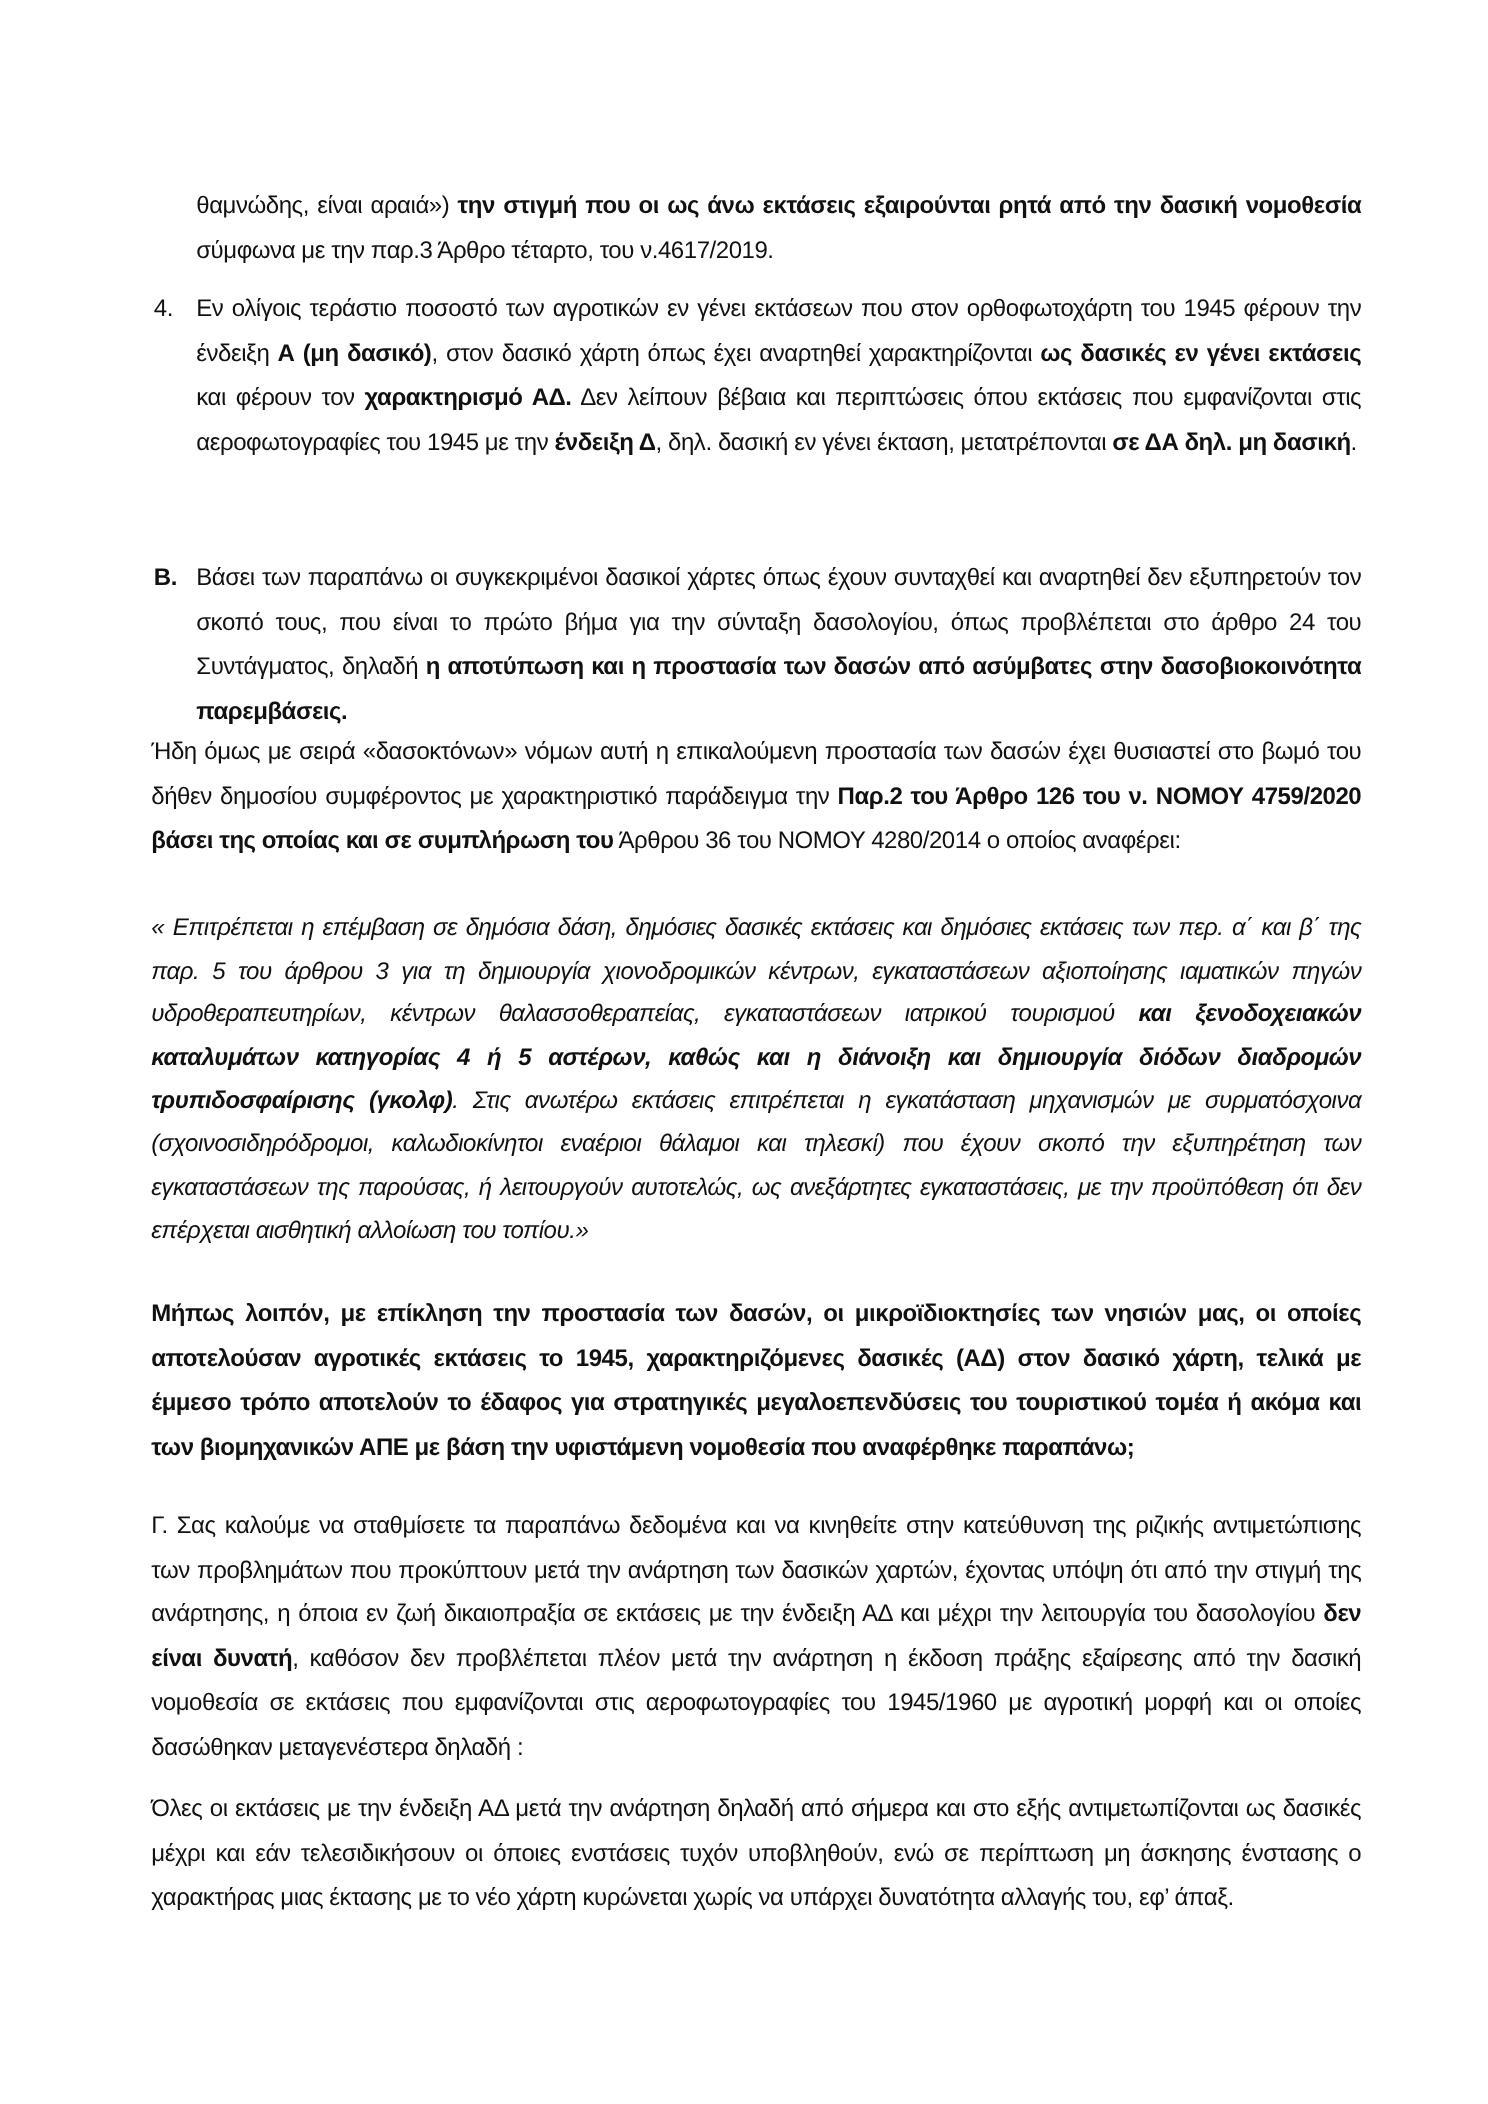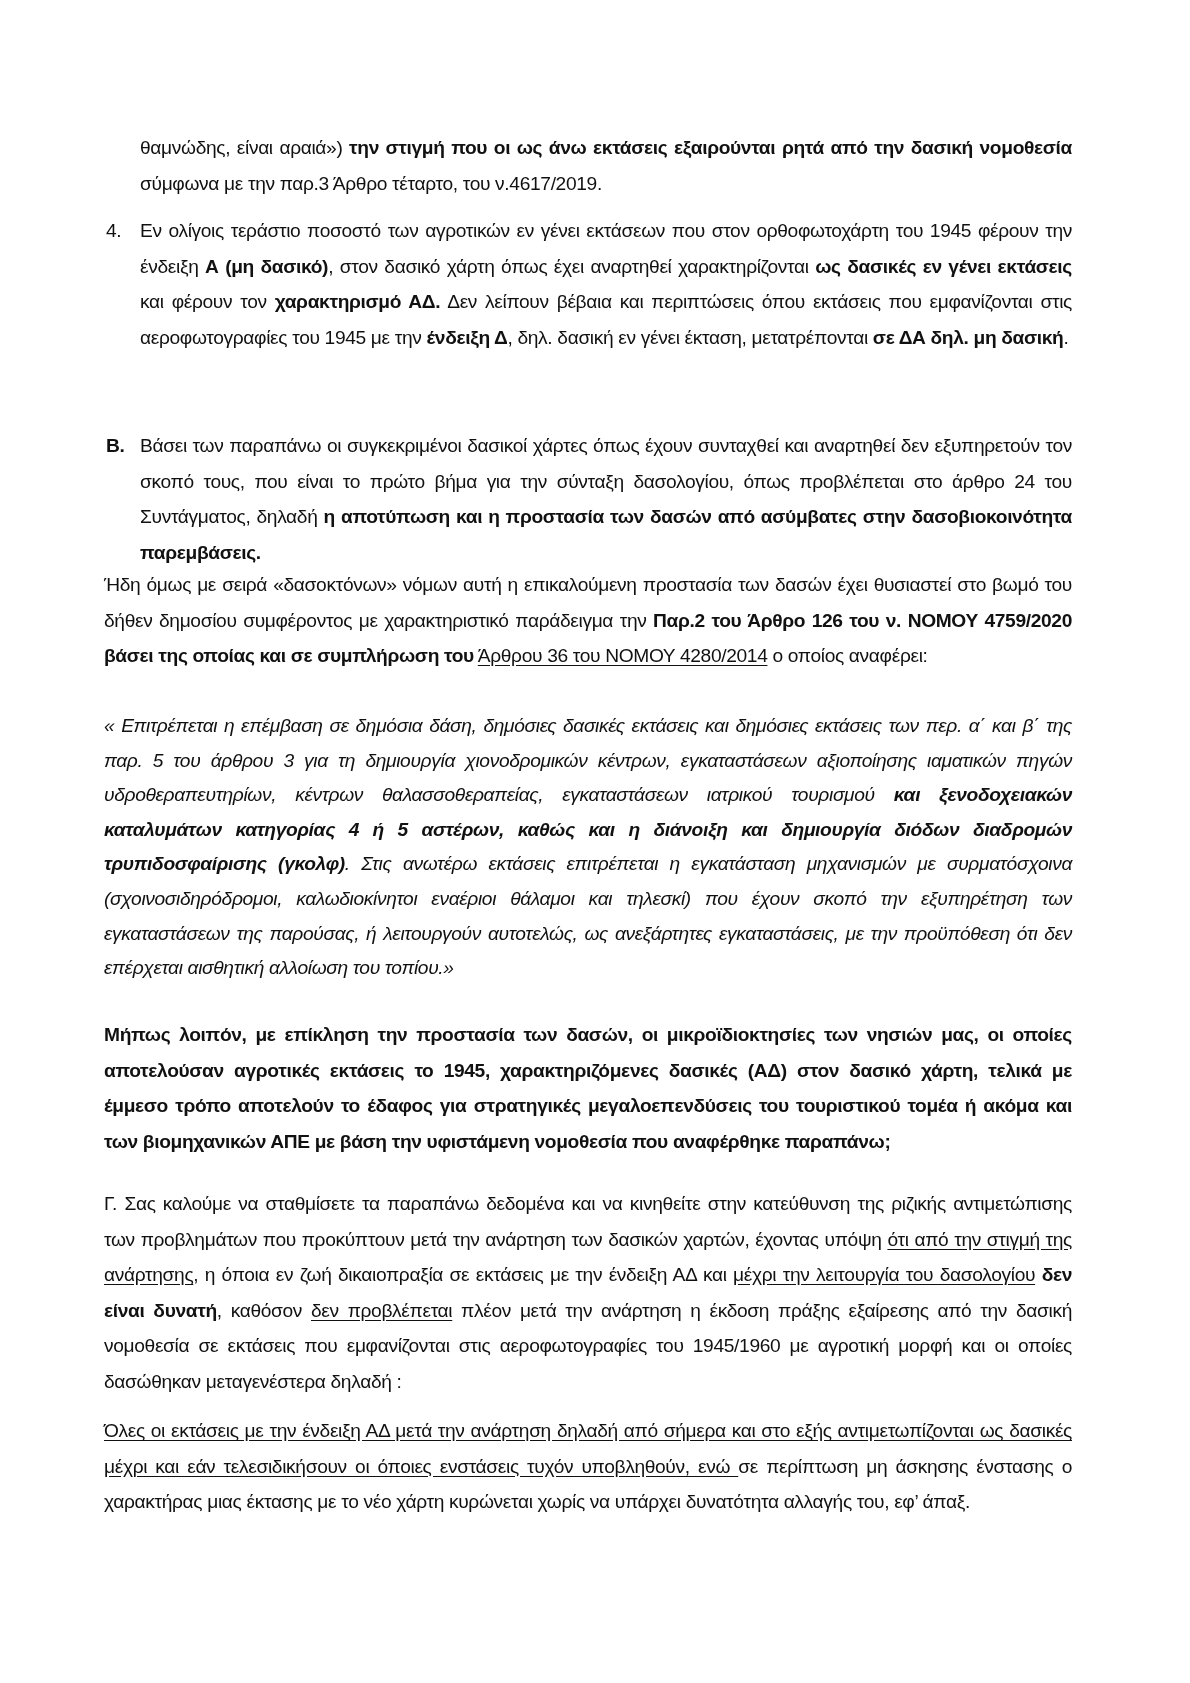--- a/index.html
+++ b/index.html
@@ -10,30 +10,30 @@
       font-family: "Liberation Sans Narrow", "Liberation Sans", sans-serif;
     }
     .para {
       position: absolute;
       left: 140px; width: 932px;
       font-size: 19.2px;
       line-height: 35.5px;
       text-align: justify;
       letter-spacing: -0.35px;
       word-spacing: 0px;
-      margin: 0;
+      margin: 17px;
     }
     .para.full { left: 104px; width: 968px; }
     .para .marker {
       position: absolute; left: -34px; top: 0;
     }
     .para .marker.bold { font-weight: bold; }
     .b { font-weight: bold; }
     .i { font-style: italic; }
-    .u { text-decoration: underline; text-underline-offset: 3px; }
+    .u { text-underline-offset: 3px; }
     .quote { line-height: 34.6px; }
   </style>
 </head>
 <body>
 
 <div class="page">
 
   <p class="para" style="top:130px;"><span>θαμνώδης, είναι αραιά») </span><span class="b">την στιγμή  που οι ως άνω εκτάσεις εξαιρούνται ρητά από την δασική νομοθεσία</span><span> σύμφωνα με την παρ.3 Άρθρο τέταρτο,  του ν.4617/2019.</span></p>
 
   <p class="para" style="top:213px;">

